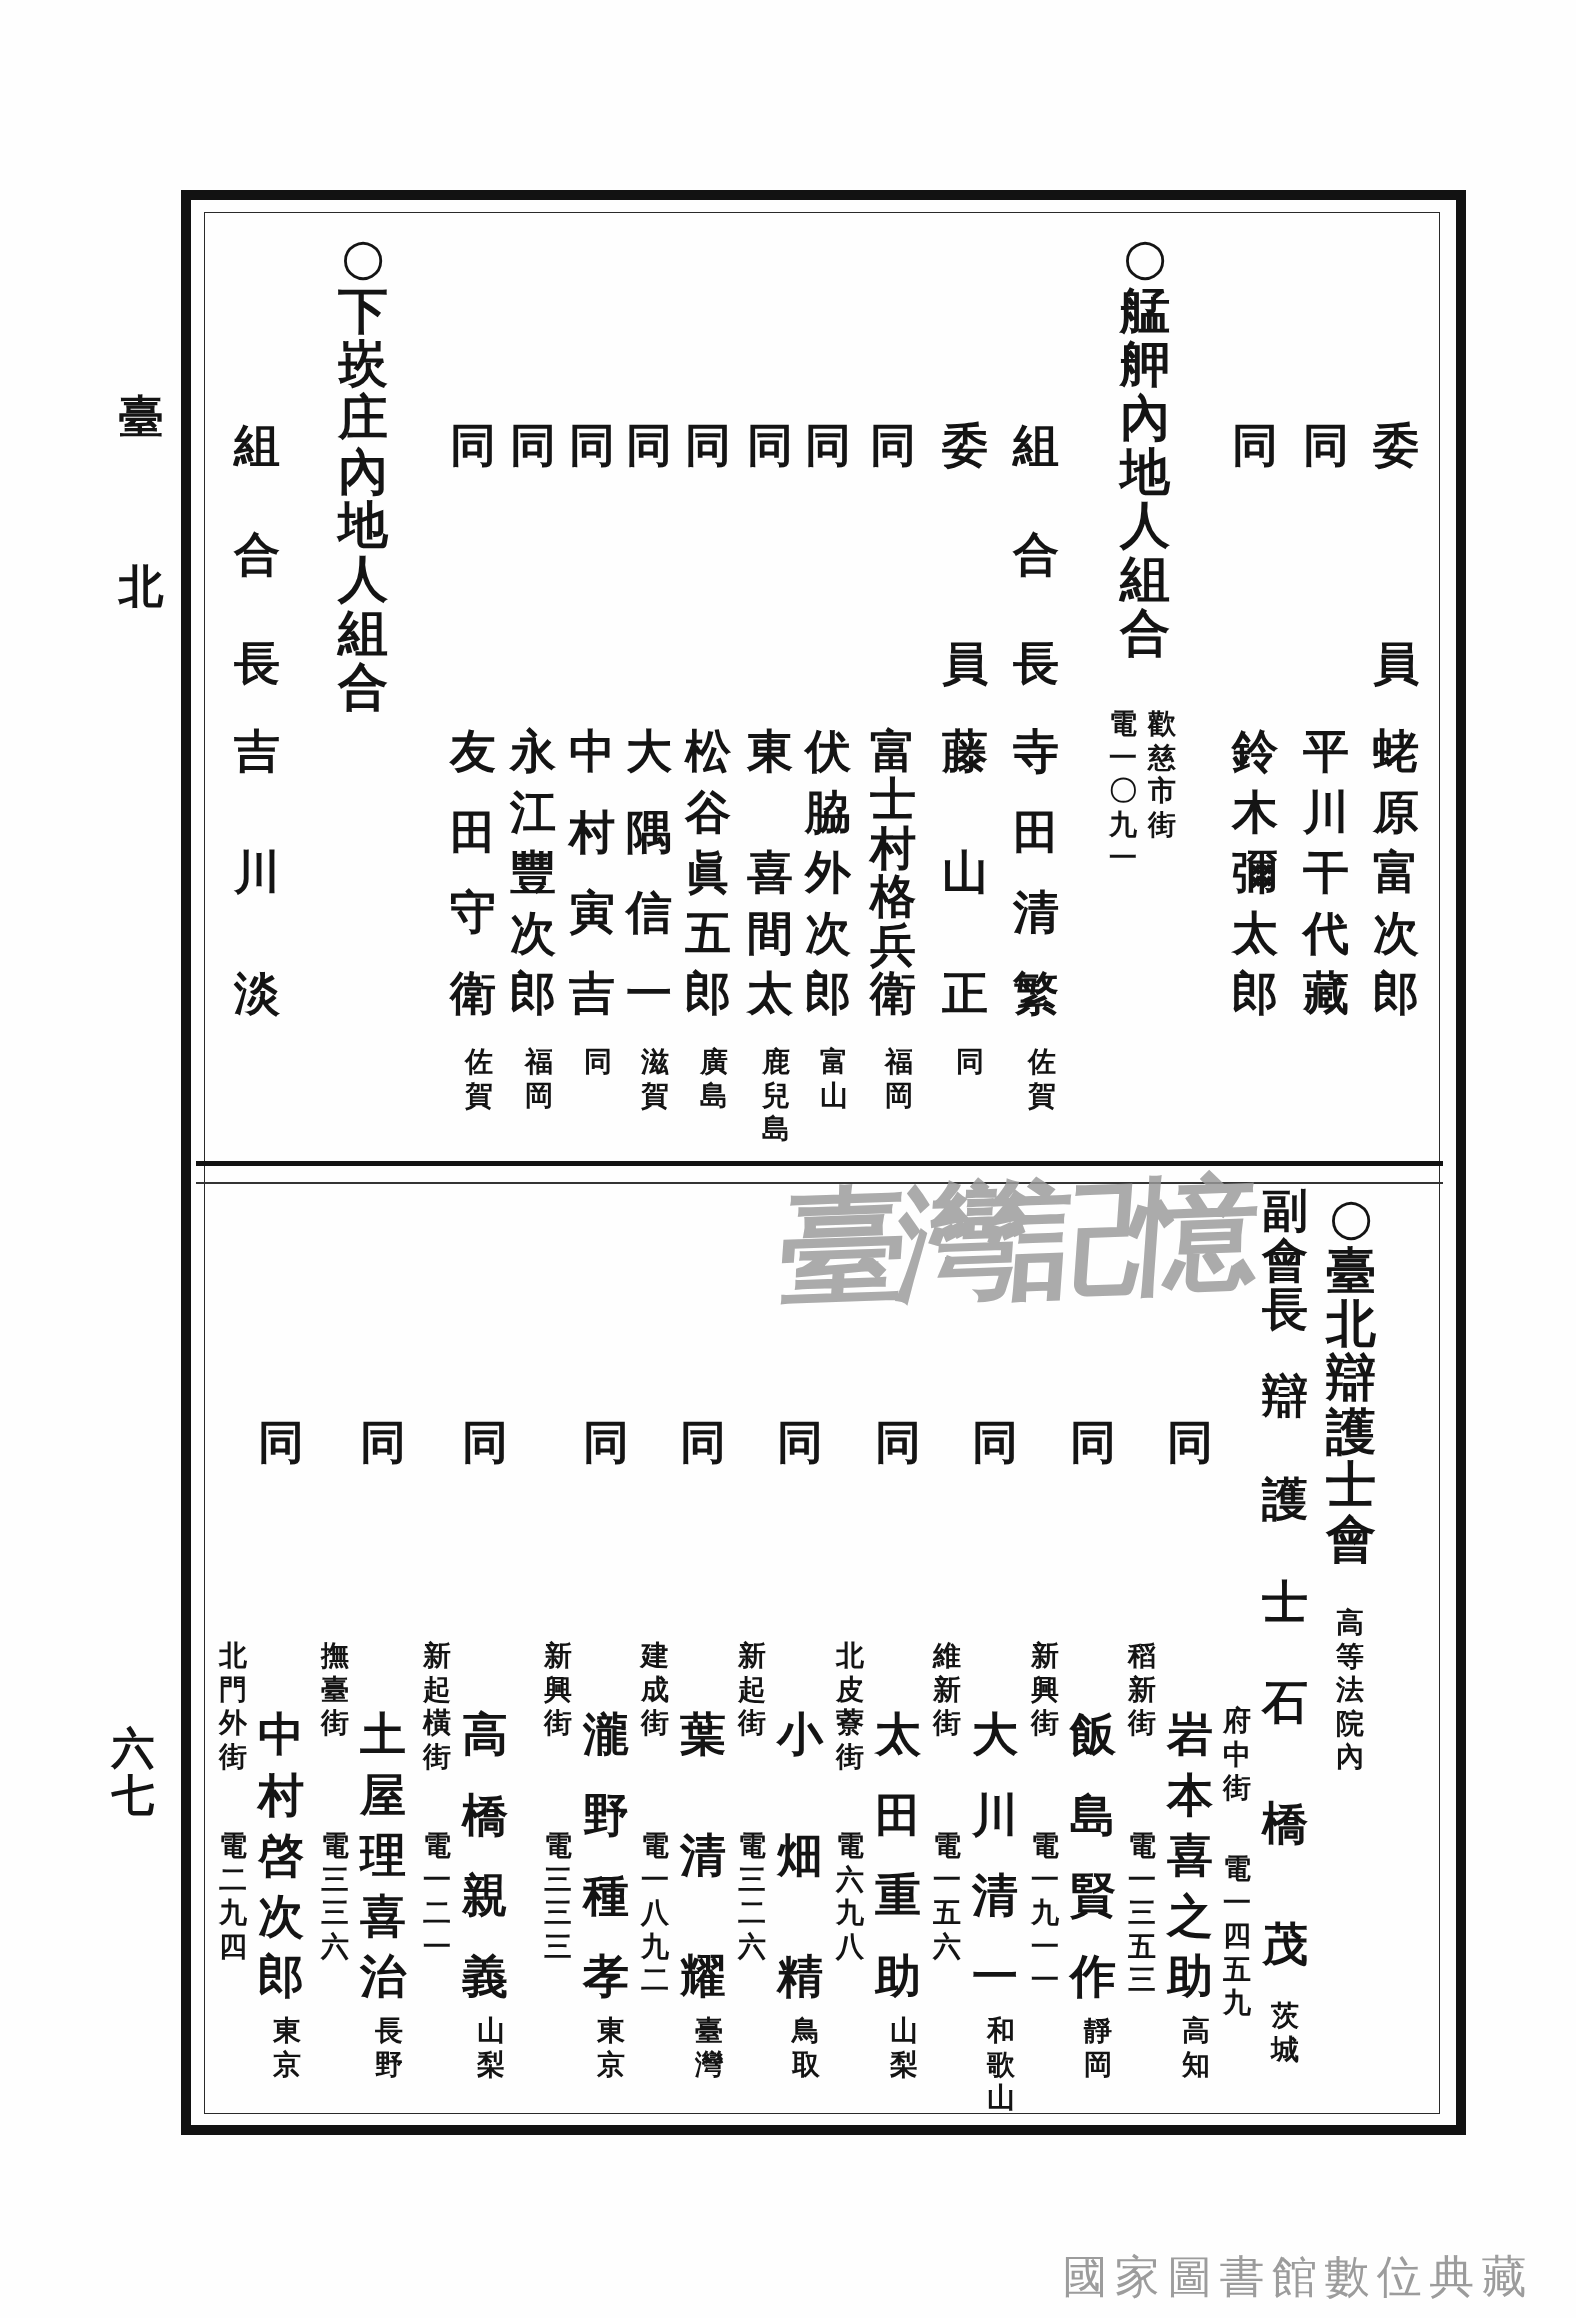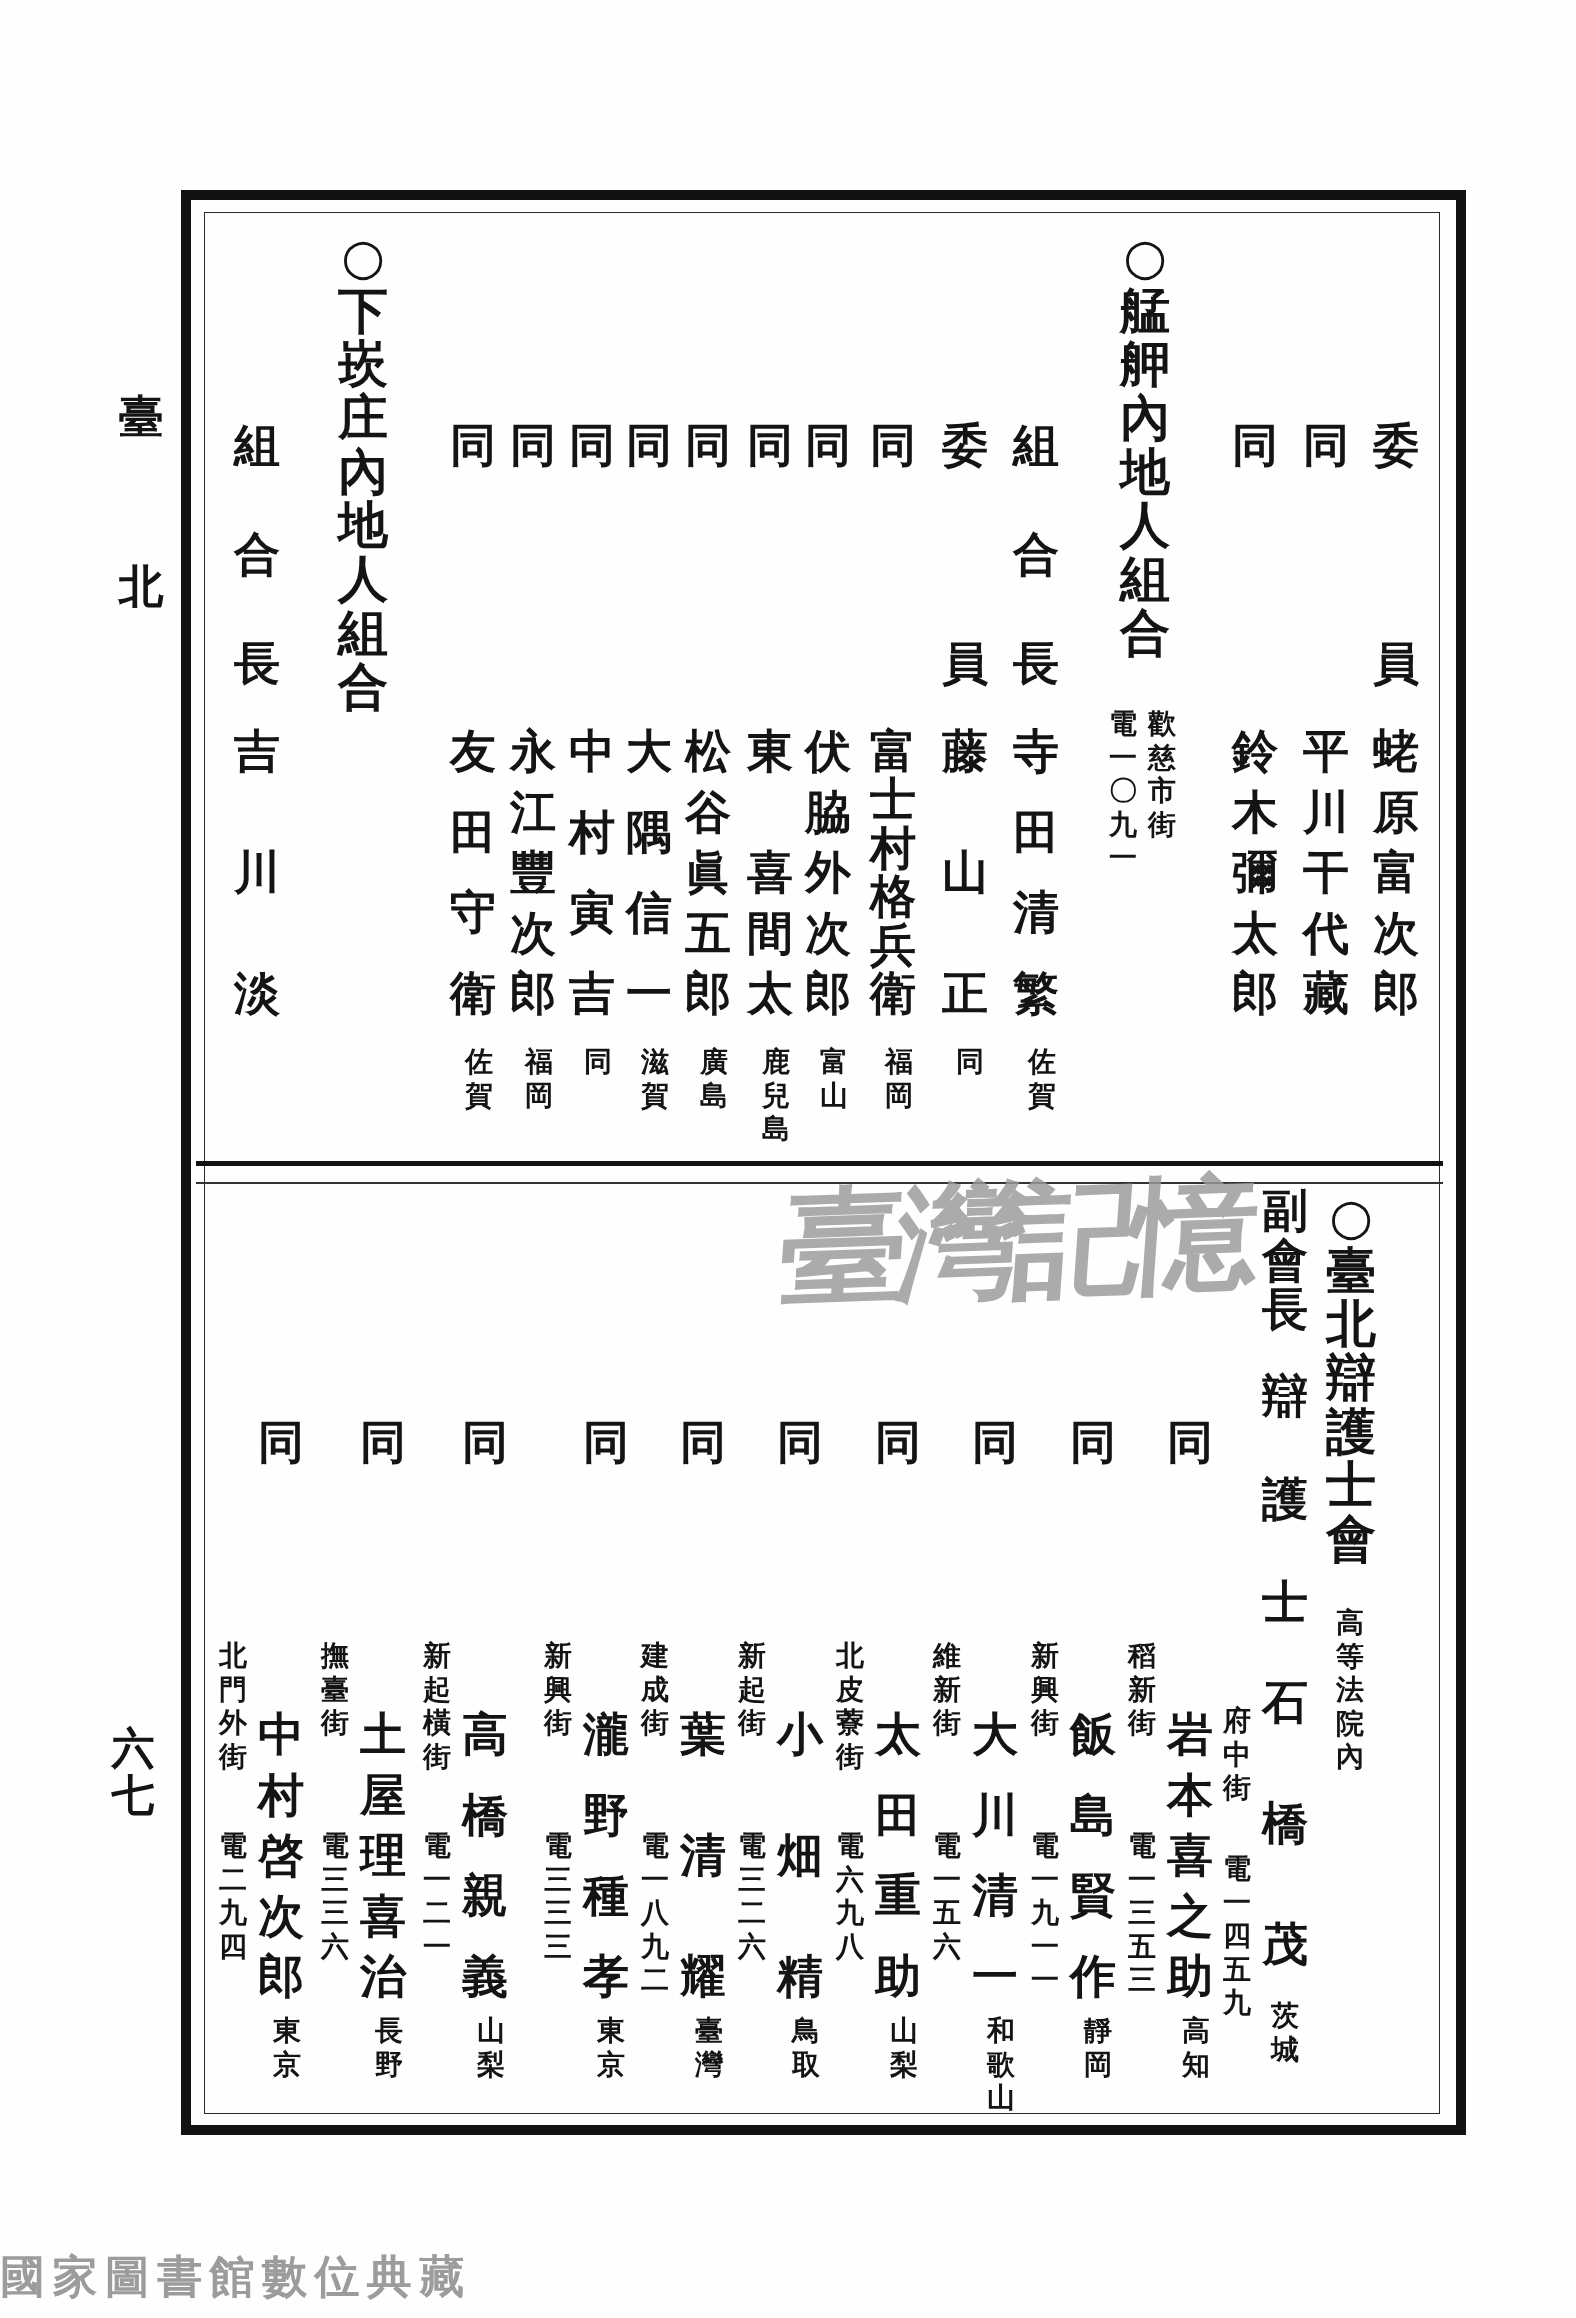--- a/index.html
+++ b/index.html
@@ -21,22 +21,22 @@
   .h-name{font-size:46px;font-weight:700;}
   .h-title{font-size:46px;font-weight:700;}
   .h-sm{font-size:28px;font-weight:700;row-gap:5.6px;}
   .h-margin{font-size:45px;font-weight:700;}
   
   .wm-cjk{position:absolute;left:781px;top:1158px;font-size:126px;font-weight:700;
           color:#9a9a9a;opacity:.82;letter-spacing:-9.3px;
           transform:skewX(-6deg) rotate(-2deg);white-space:nowrap;}
   .wm-en{position:absolute;left:1009px;top:1289px;font-size:41px;font-style:italic;
          color:#9a9a9a;opacity:.9;white-space:nowrap;}
-  .footer{position:absolute;left:0;width:1534px;top:2247px;text-align:left;
-          font-size:45px;font-weight:700;letter-spacing:7.4px;color:#9c9c9c;}
+  .footer{position:absolute;left:0;width:1534px;top:2247px;text-align:right;
+          font-size:45px;font-weight:400;letter-spacing:7.4px;color:#9c9c9c;}
 </style>
 </head>
 <body>
 
 <div id="stage">
 
   <div class="frame-outer"></div>
   <div class="frame-inner"></div>
   <div class="divider-thick"></div>
   <div class="divider-thin"></div>

